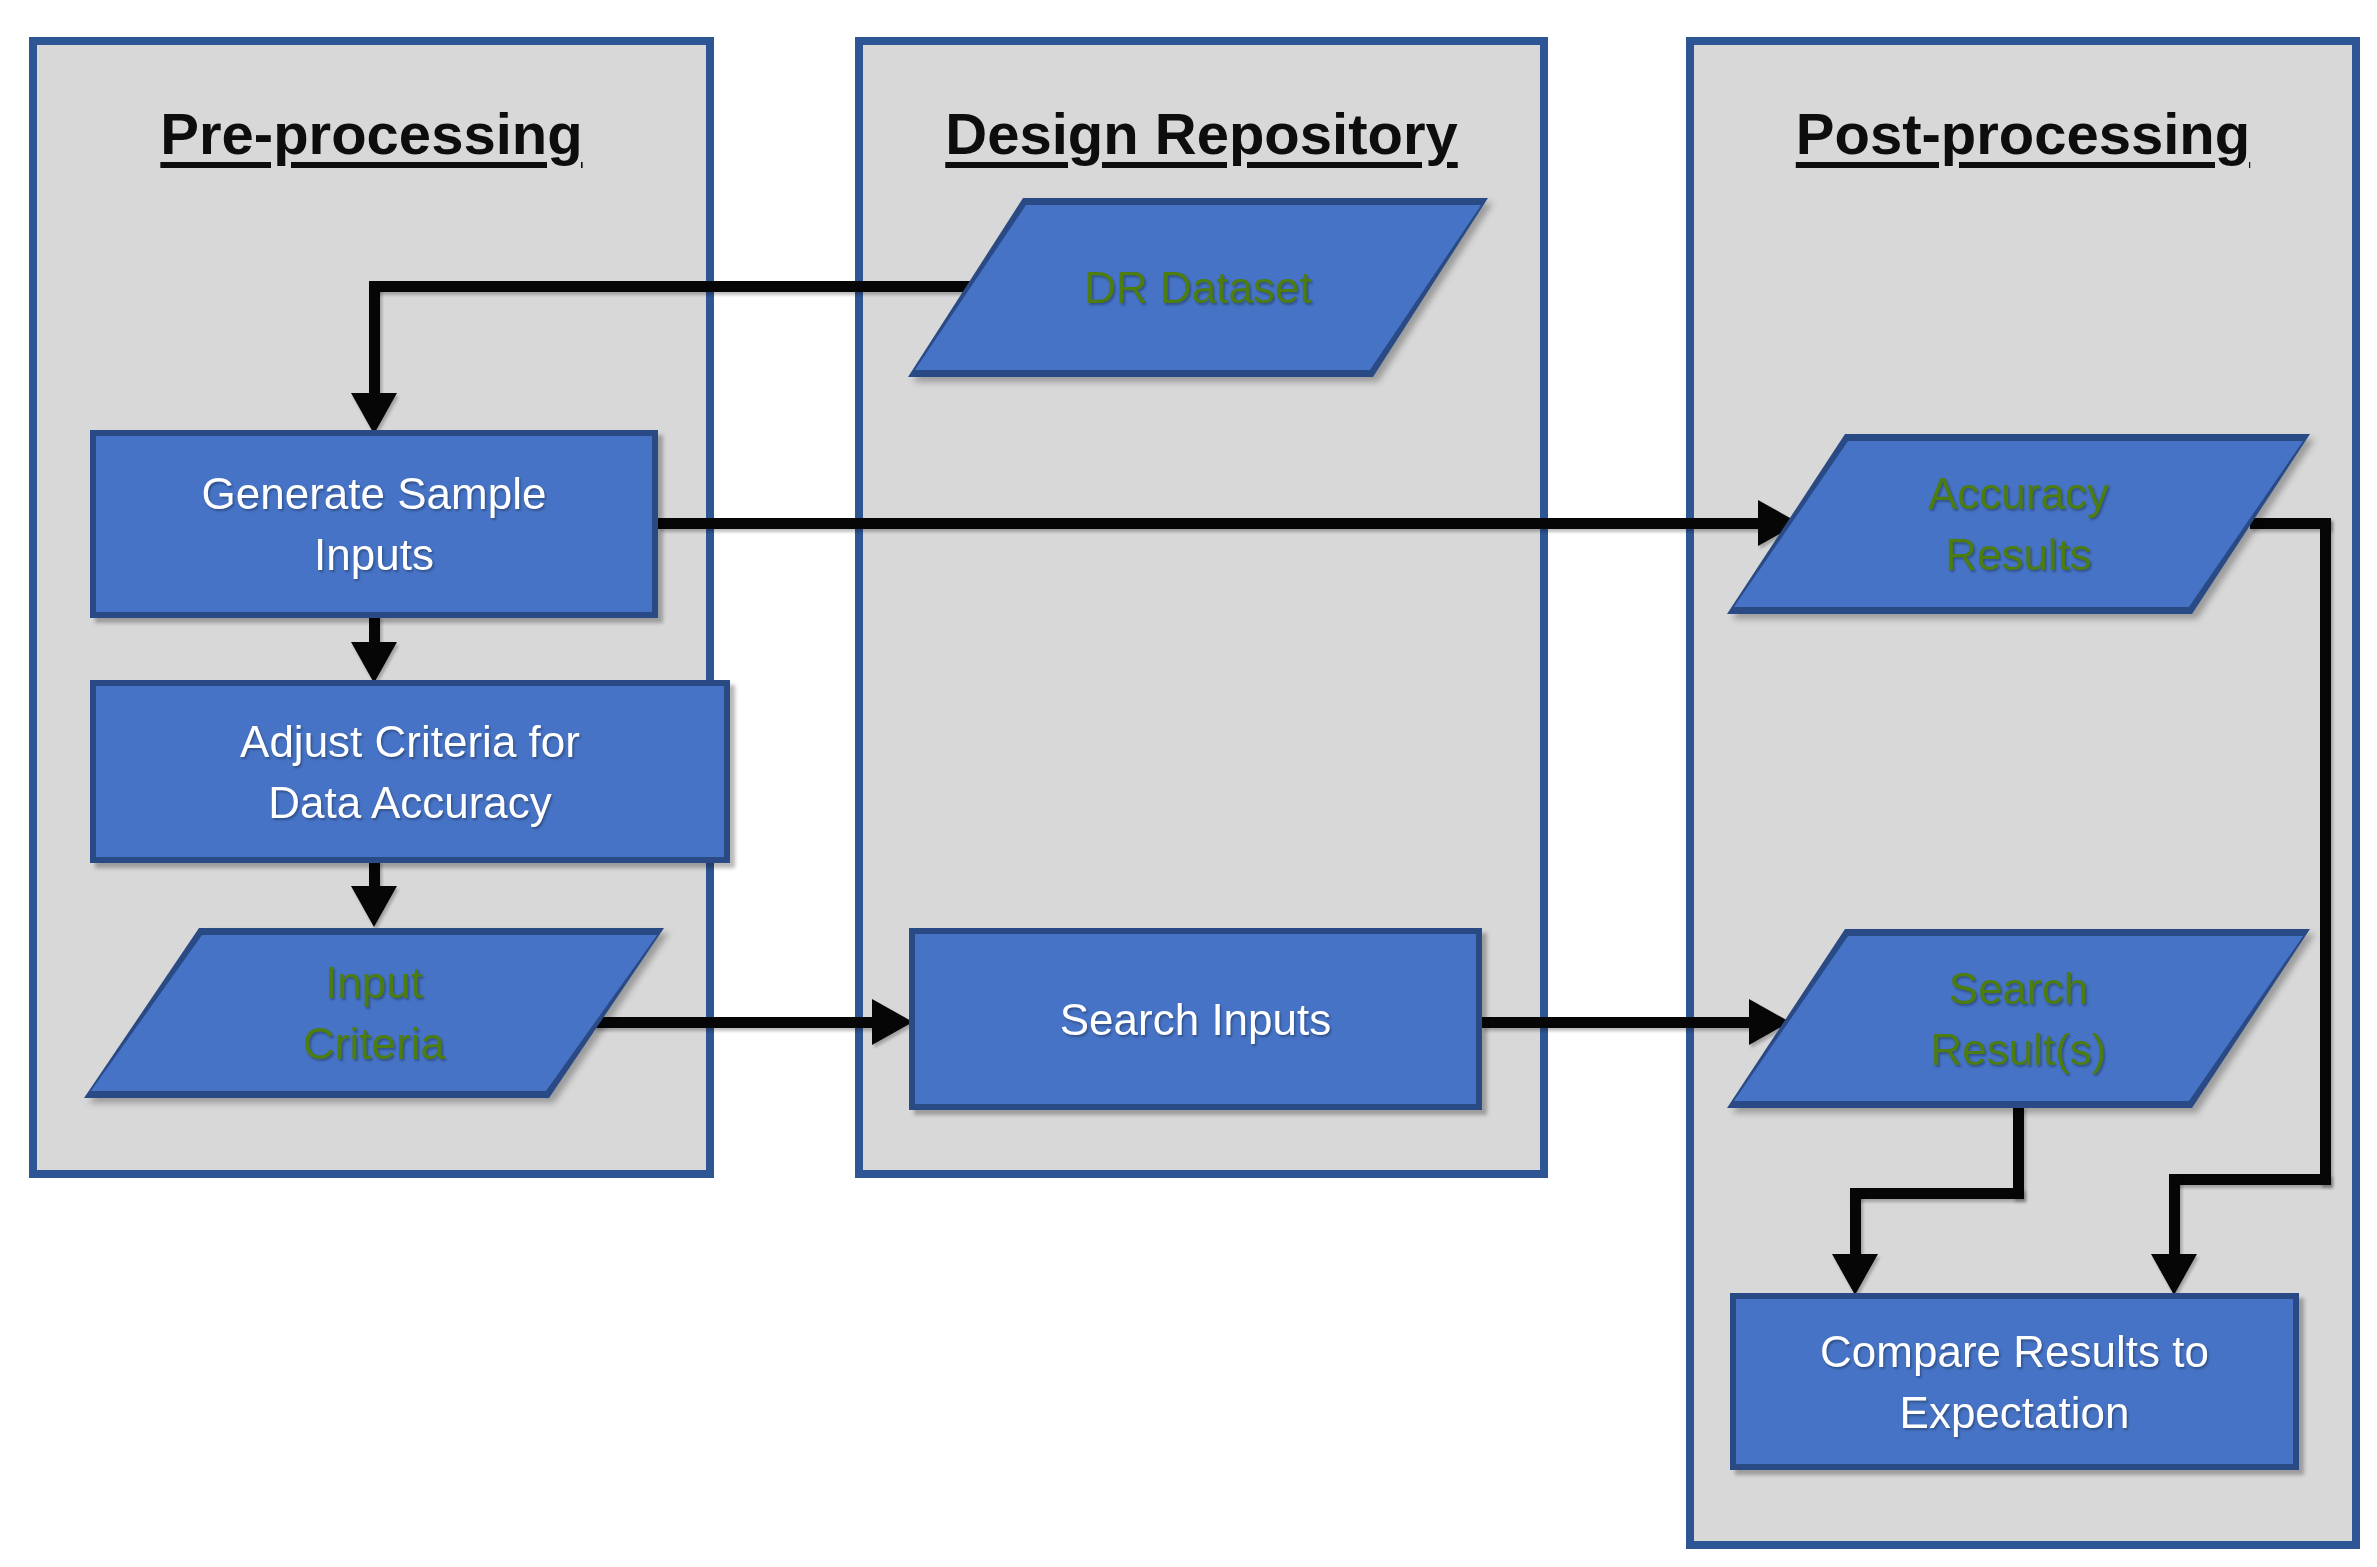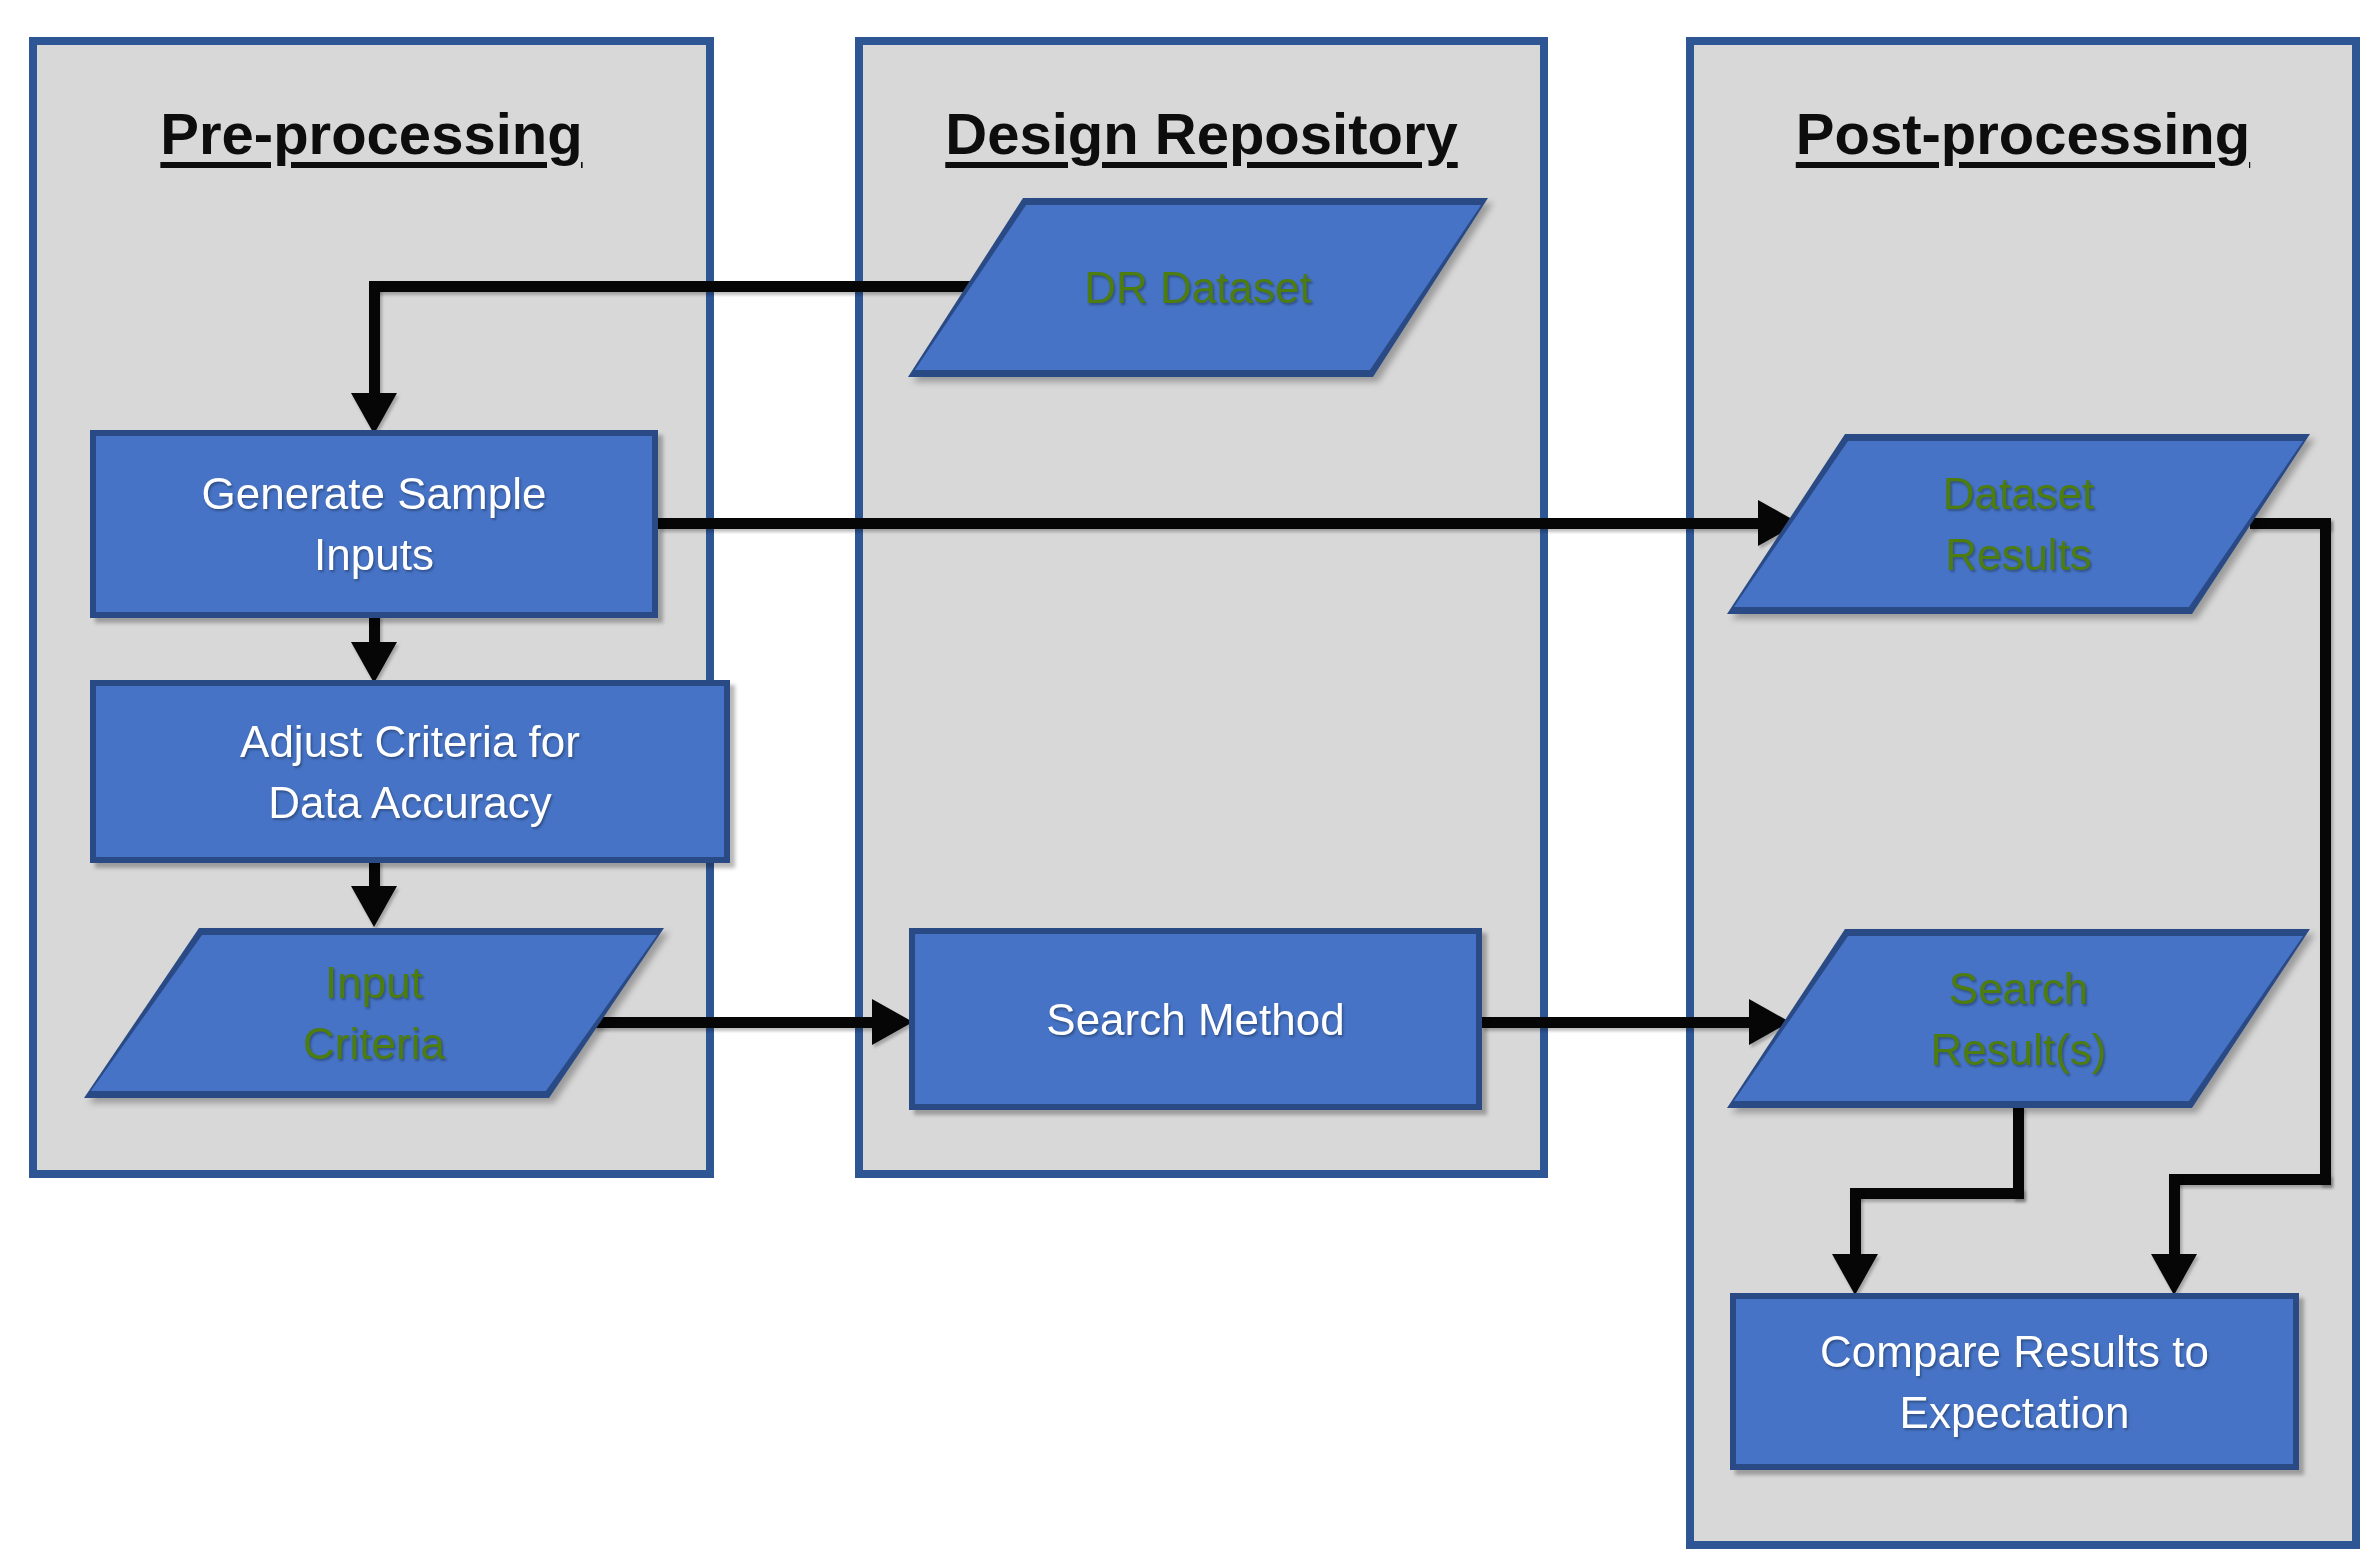--- a/index.html
+++ b/index.html
@@ -237,28 +237,28 @@
   <div class="para" id="node-input">
     <div class="p-border"></div>
     <div class="p-fill"></div>
     <div class="p-label">
       <span>Input</span>
       <span>Criteria</span>
     </div>
   </div>
 
   <div class="node rect" id="node-search-method">
-    <span>Search Method</span>
+    <span>Search Inputs</span>
   </div>
 
   <div class="para" id="node-expected">
     <div class="p-border"></div>
     <div class="p-fill"></div>
     <div class="p-label">
-      <span>Dataset</span>
+      <span>Accuracy</span>
       <span>Results</span>
     </div>
   </div>
 
   <div class="para" id="node-results">
     <div class="p-border"></div>
     <div class="p-fill"></div>
     <div class="p-label">
       <span>Search</span>
       <span>Result(s)</span>

